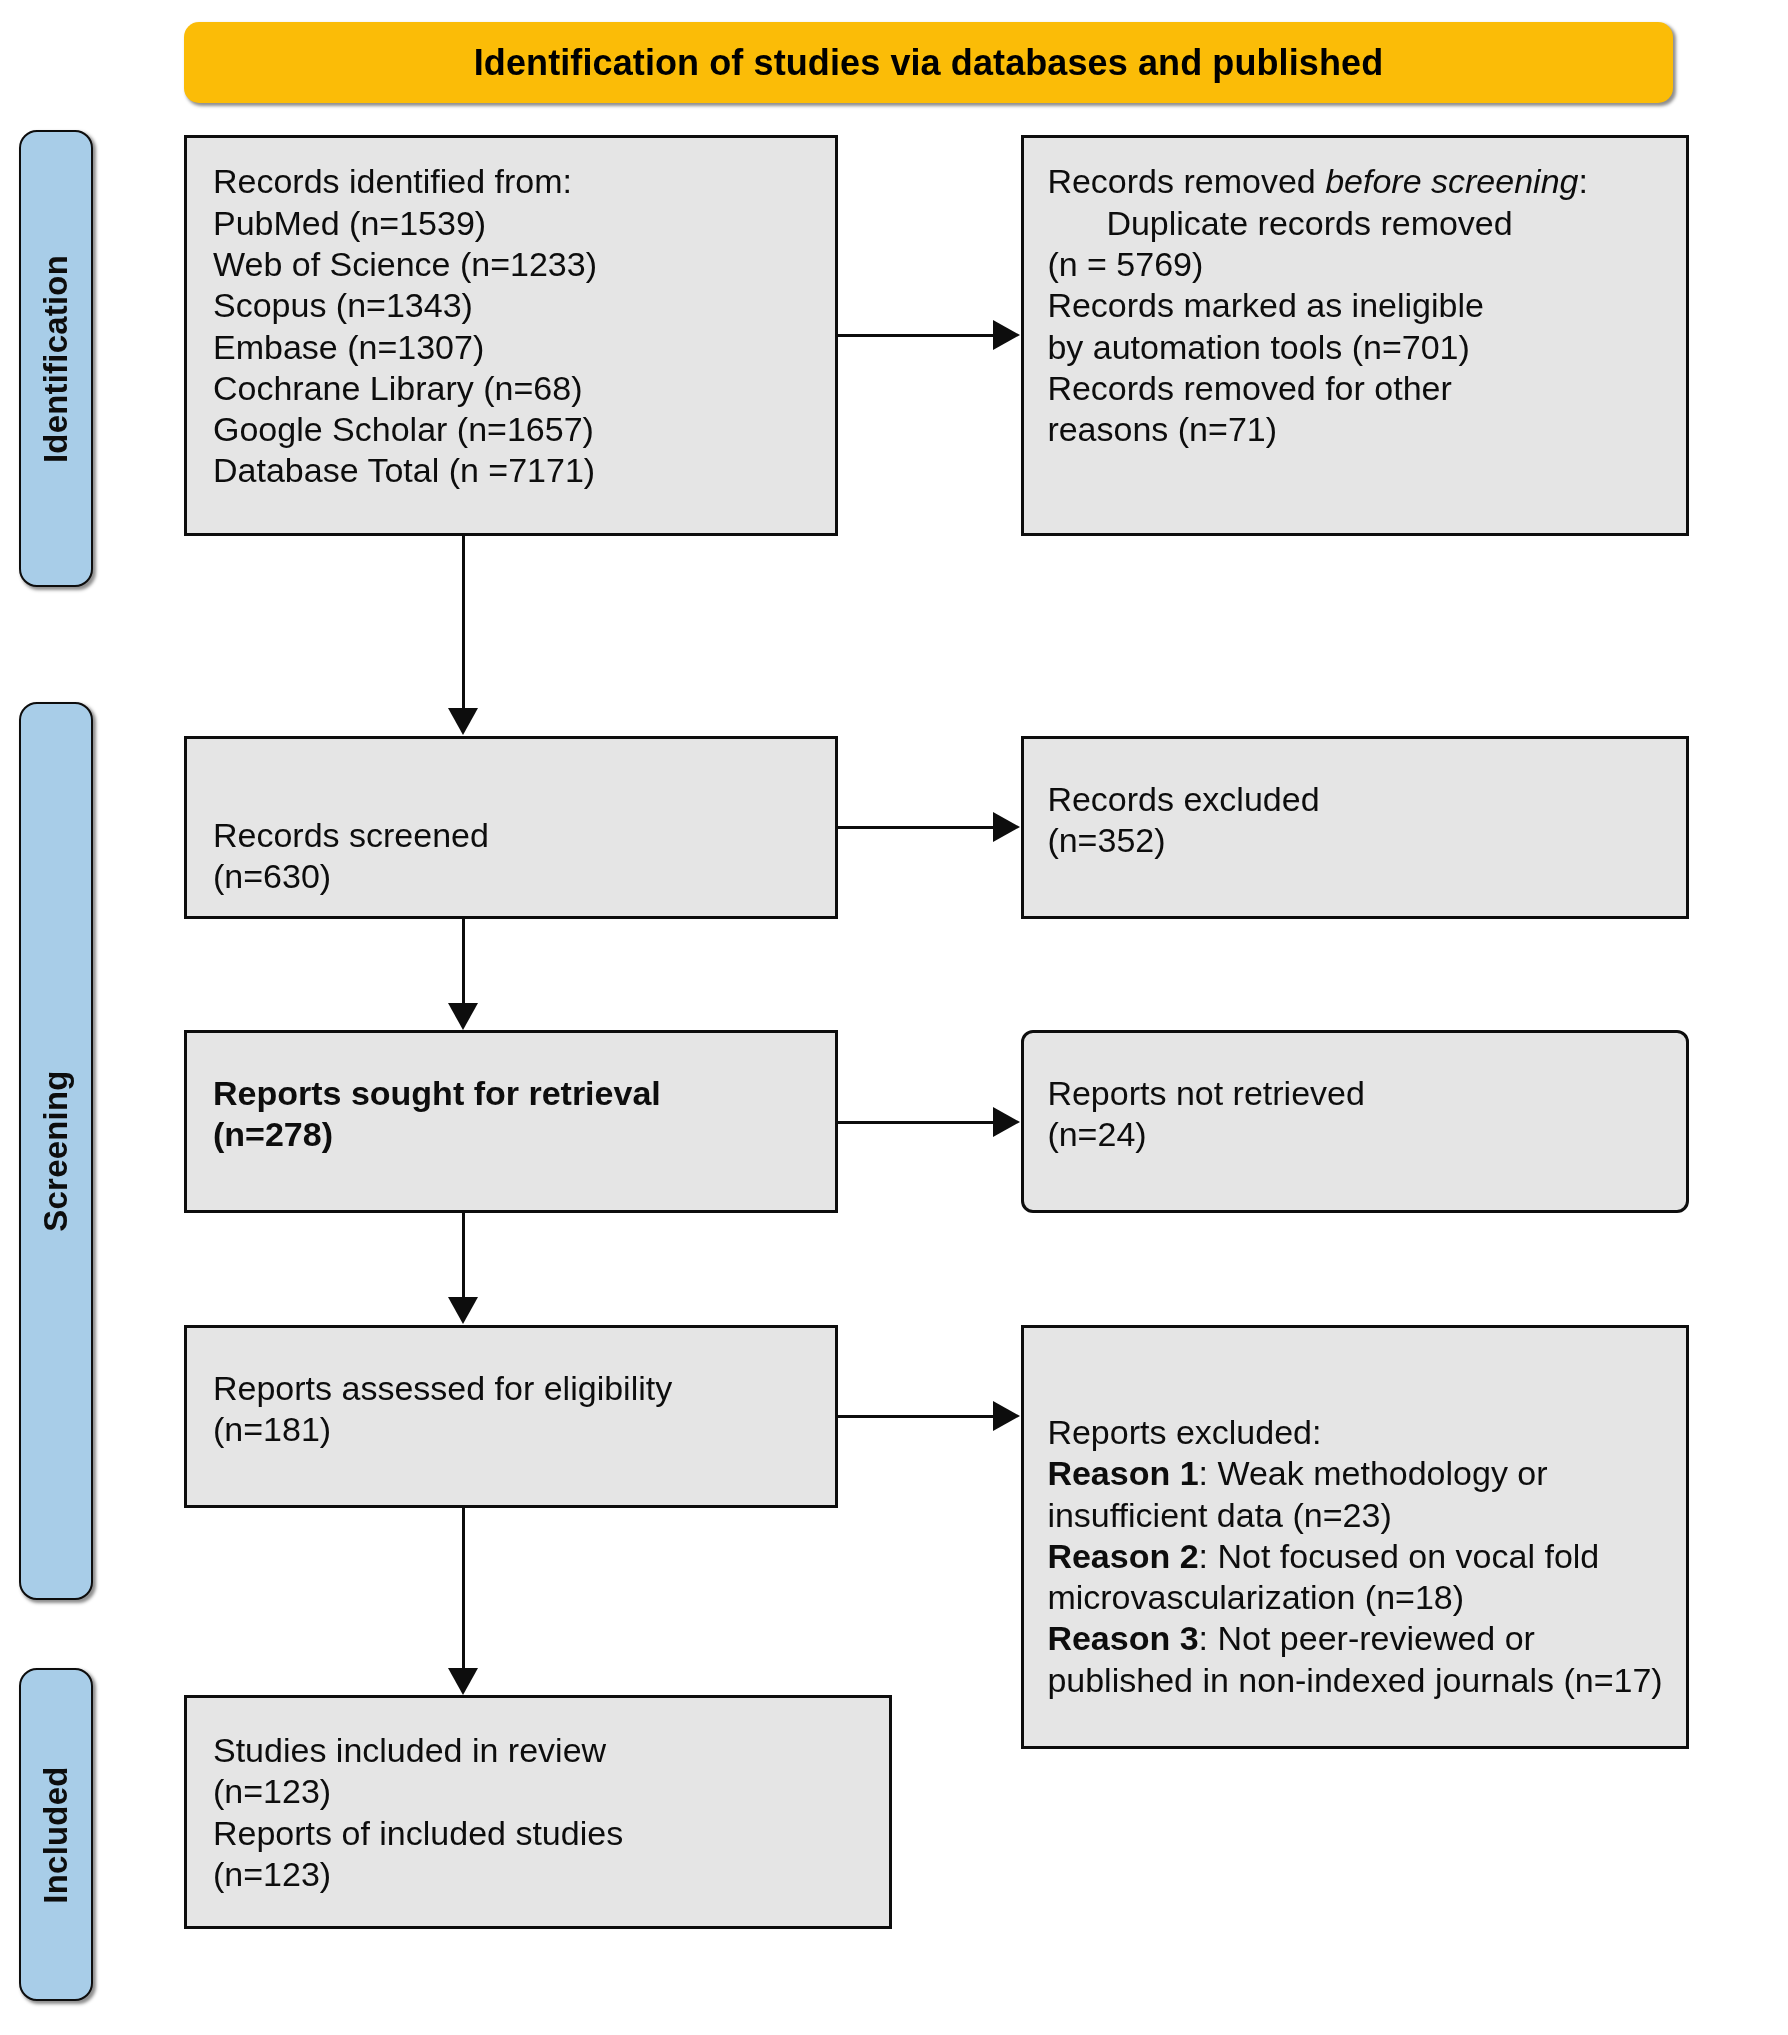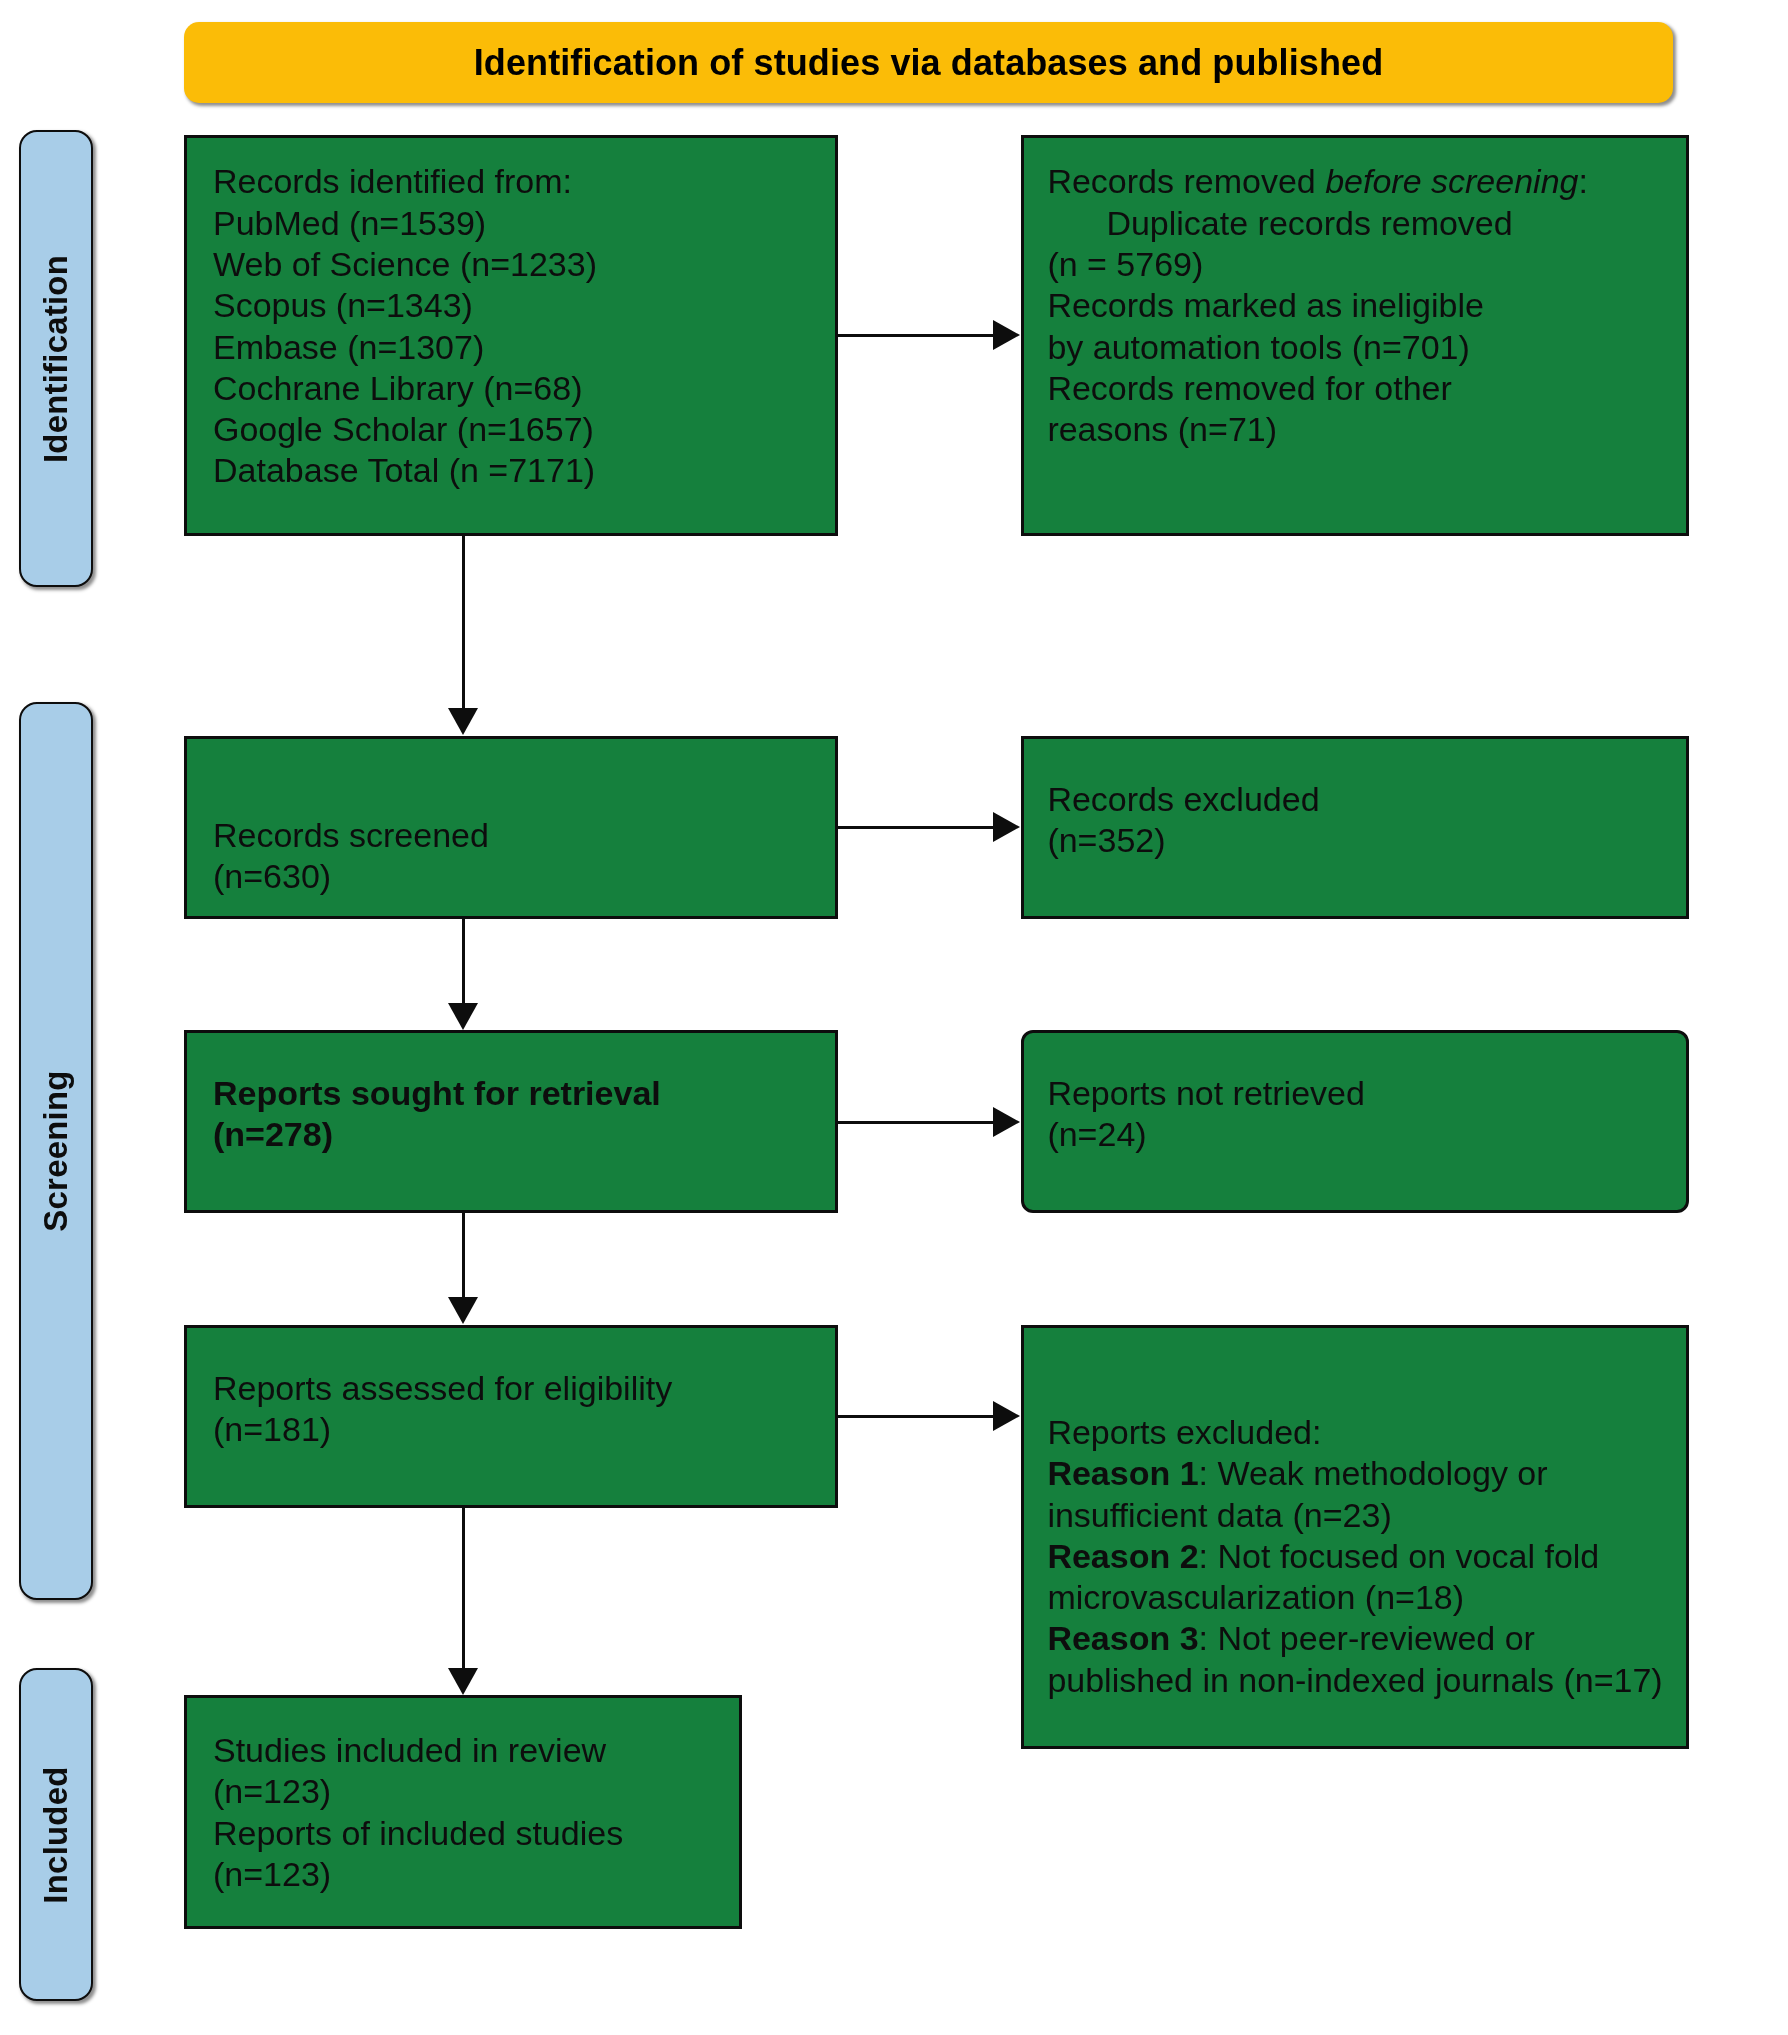--- a/index.html
+++ b/index.html
@@ -61,21 +61,21 @@
     letter-spacing: 0.2px;
   }
 
   #stage-identification { left: 19px;  top: 130px;  width: 74px; height: 457px; }
   #stage-screening      { left: 19px;  top: 702px; width: 74px; height: 898px; }
   #stage-included       { left: 19px;  top: 1668px; width: 74px; height: 333px; }
 
   
   .box {
     position: absolute;
-    background: #15803d;
+    background: #e5e5e5;
     border: 3.4px solid #0d0d0d;
     padding: 16px;
   }
   .box-text {
     font-size: 34px;
     line-height: 1.215;
     color: #0d0d0d;
     white-space: pre-wrap;
   }
   .box-inner {
@@ -86,21 +86,21 @@
 
   .ital { font-style: italic; }
   .bold { font-weight: bold; }
   .indent { display: inline-block; width: 59px; }
 
   
   #box-identified    { left: 184px;  top: 135px;  width: 654px;  height: 401px; }
   #box-screened      { left: 184px;  top: 736px; width: 654px;  height: 183px; }
   #box-sought        { left: 184px;  top: 1030px; width: 654px;  height: 183px; font-weight: bold; }
   #box-assessed      { left: 184px;  top: 1325px; width: 654px;  height: 183px; }
-  #box-included      { left: 184px;  top: 1695px; width: 558px;  height: 234px; }
+  #box-included      { left: 184px;  top: 1695px; width: 708px;  height: 234px; }
 
   
   #box-removed       { left: 1021px; top: 135px;  width: 668px;  height: 401px; }
   #box-rec-excluded  { left: 1021px; top: 736px; width: 668px;  height: 183px; }
   #box-not-retrieved { left: 1021px; top: 1030px; width: 668px;  height: 183px; border-radius: 12px; }
   #box-rep-excluded  { left: 1021px; top: 1325px; width: 668px;  height: 424px; }
 
   
   .line-v {
     position: absolute;

